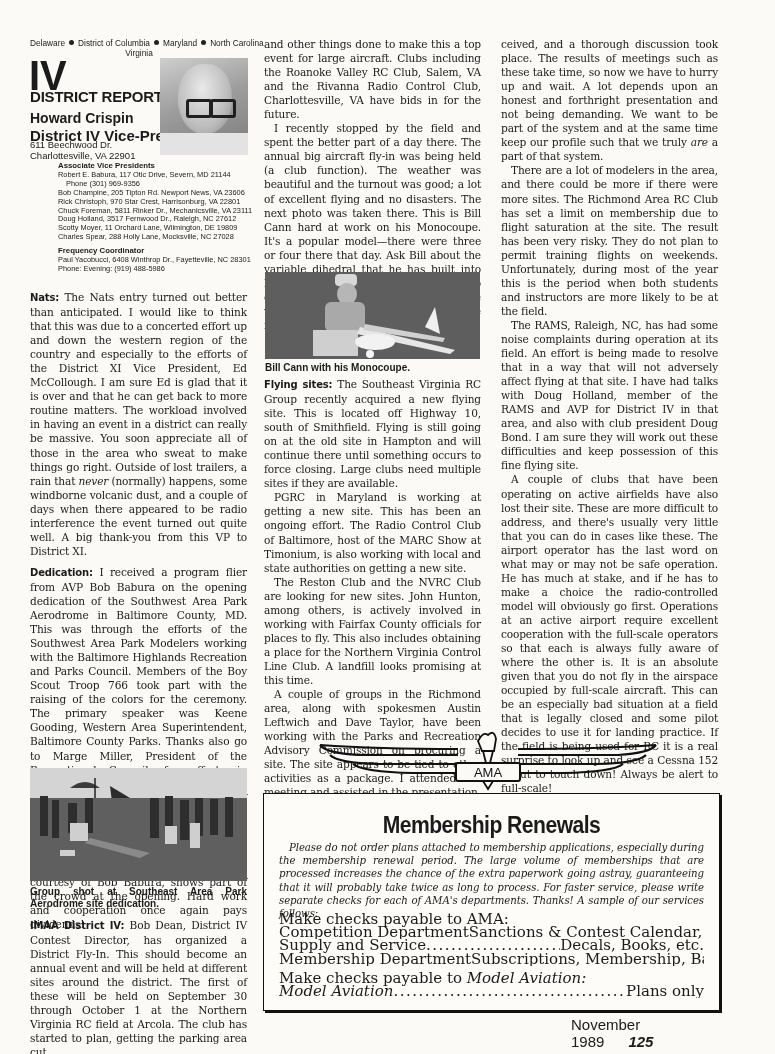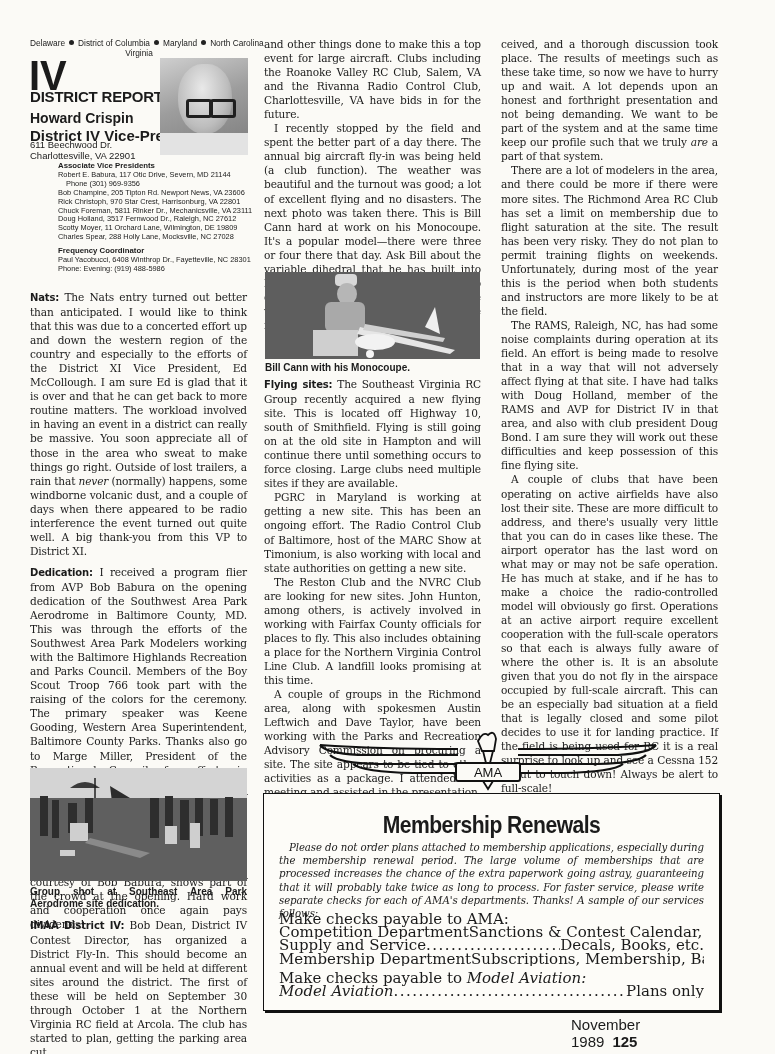--- a/index.html
+++ b/index.html
@@ -59,21 +59,21 @@
   .box .line { display:flex; white-space:nowrap; overflow:hidden;justify-content:space-between; }
   .box .line .l { flex:0 0 auto; }
   .box .line .dots { flex:1 1 auto; overflow:hidden; letter-spacing:1.5px; }
   .box .line .dots::before { content:"........................................................................................................................"; }
   .box .line .r { flex:0 0 auto; }
   .box .hdr { margin-top:0; }
   .box .hdr2 { margin-top:6px; }
   .box .it { font-style:italic; }
 
   .footer { position:absolute; left:571px; top:1016px; font-family:"Liberation Sans", sans-serif; font-size:15px; }
-  .footer .pg { font-weight:bold; margin-left:8px; }
+  .footer .pg { font-weight:bold; margin-left:24px;font-style:italic; }
 </style>
 </head>
 <body>
 
 <div class="page">
 
   <div class="states">
     <div class="row1">
       <span>Delaware</span><span class="dot"></span><span>District of Columbia</span><span class="dot"></span><span>Maryland</span><span class="dot"></span><span>North Carolina</span>
     </div>

